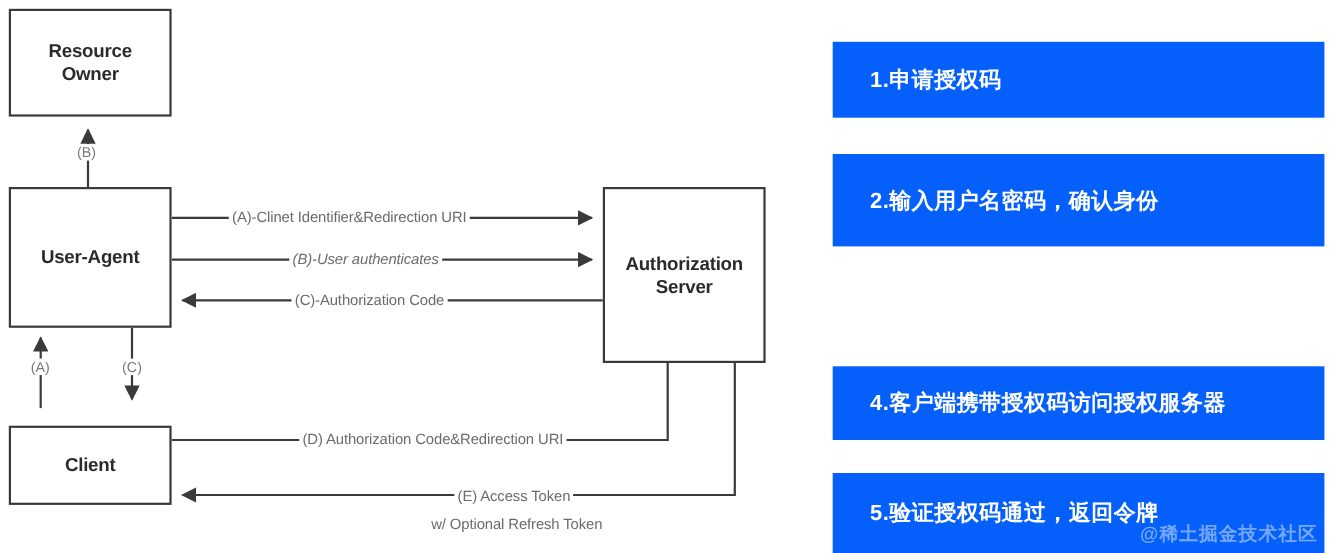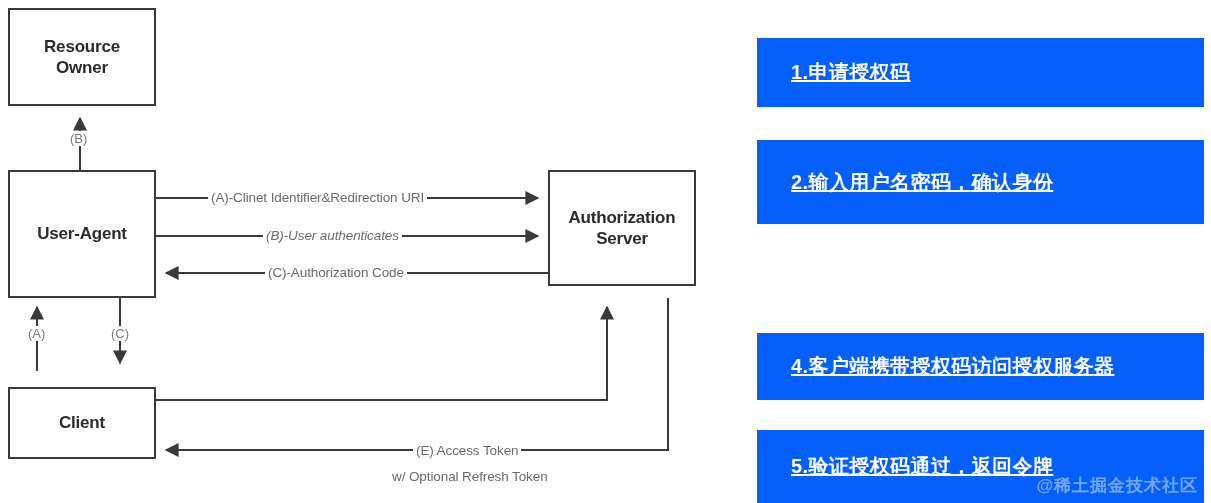--- a/index.html
+++ b/index.html
@@ -37,21 +37,21 @@
     text-align: center;
     font-weight: bold;
     color: #2b2b2b;
     font-size: 17px;
     line-height: 1.25;
     letter-spacing: -0.2px;
   }
   #node-resource-owner { left: 8px;   top: 8px;   width: 148px; height: 98px; }
   #node-user-agent     { left: 8px;   top: 170px; width: 148px; height: 128px; }
   #node-client         { left: 8px;   top: 387px; width: 148px; height: 72px; }
-  #node-auth-server    { left: 548px; top: 170px; width: 148px; height: 116px; }
+  #node-auth-server    { left: 548px; top: 170px; width: 148px; height: 160px; }
 
   .edge-label {
     position: absolute;
     color: #6b6b6b;
     font-size: 13.5px;
     white-space: nowrap;
     background: #ffffff;
     padding: 0 3px;
     letter-spacing: -0.1px;
   }
@@ -75,21 +75,20 @@
     width: 447px;
     background: #0560fb;
     box-sizing: border-box;
     display: flex;
     align-items: center;
     color: #ffffff;
     font-size: 20px;
     font-weight: bold;
     padding-left: 34px;
     letter-spacing: 0.4px;
-    text-decoration: underline;
   }
   #step-1 { top: 38px;  height: 69px; }
   #step-2 { top: 140px; height: 84px; }
   #step-3 { top: 240px; height: 67px; }
   #step-4 { top: 333px; height: 67px; }
   #step-5 { top: 430px; height: 73px; }
 
   #watermark {
     position: absolute;
     right: 6px;
@@ -162,20 +161,21 @@
     <div class="node-box" id="node-auth-server">
       <span>Authorization<br>Server</span>
     </div>
 
     <div class="edge-label" style="left:208px; top:190px;">(A)-Clinet Identifier&amp;Redirection URI</div>
 
     <div class="edge-label" style="left:263px; top:228px;font-style:italic;">(B)-User authenticates</div>
 
     <div class="edge-label" style="left:265px; top:265px;">(C)-Authorization Code</div>
 
+    <div class="edge-label" style="left:272px; top:392px;">(D) Authorization Code&amp;Redirection URI</div>
 
     <div class="edge-label" style="left:413px; top:443px;">(E) Access Token</div>
 
     <div class="edge-label" style="left:389px; top:469px;">w/  Optional Refresh Token</div>
 
     <div class="step-label" style="left:68px; top:131px;">(B)</div>
 
     <div class="step-label" style="left:26px; top:326px;">(A)</div>
 
     <div class="step-label" style="left:109px; top:326px;">(C)</div>

